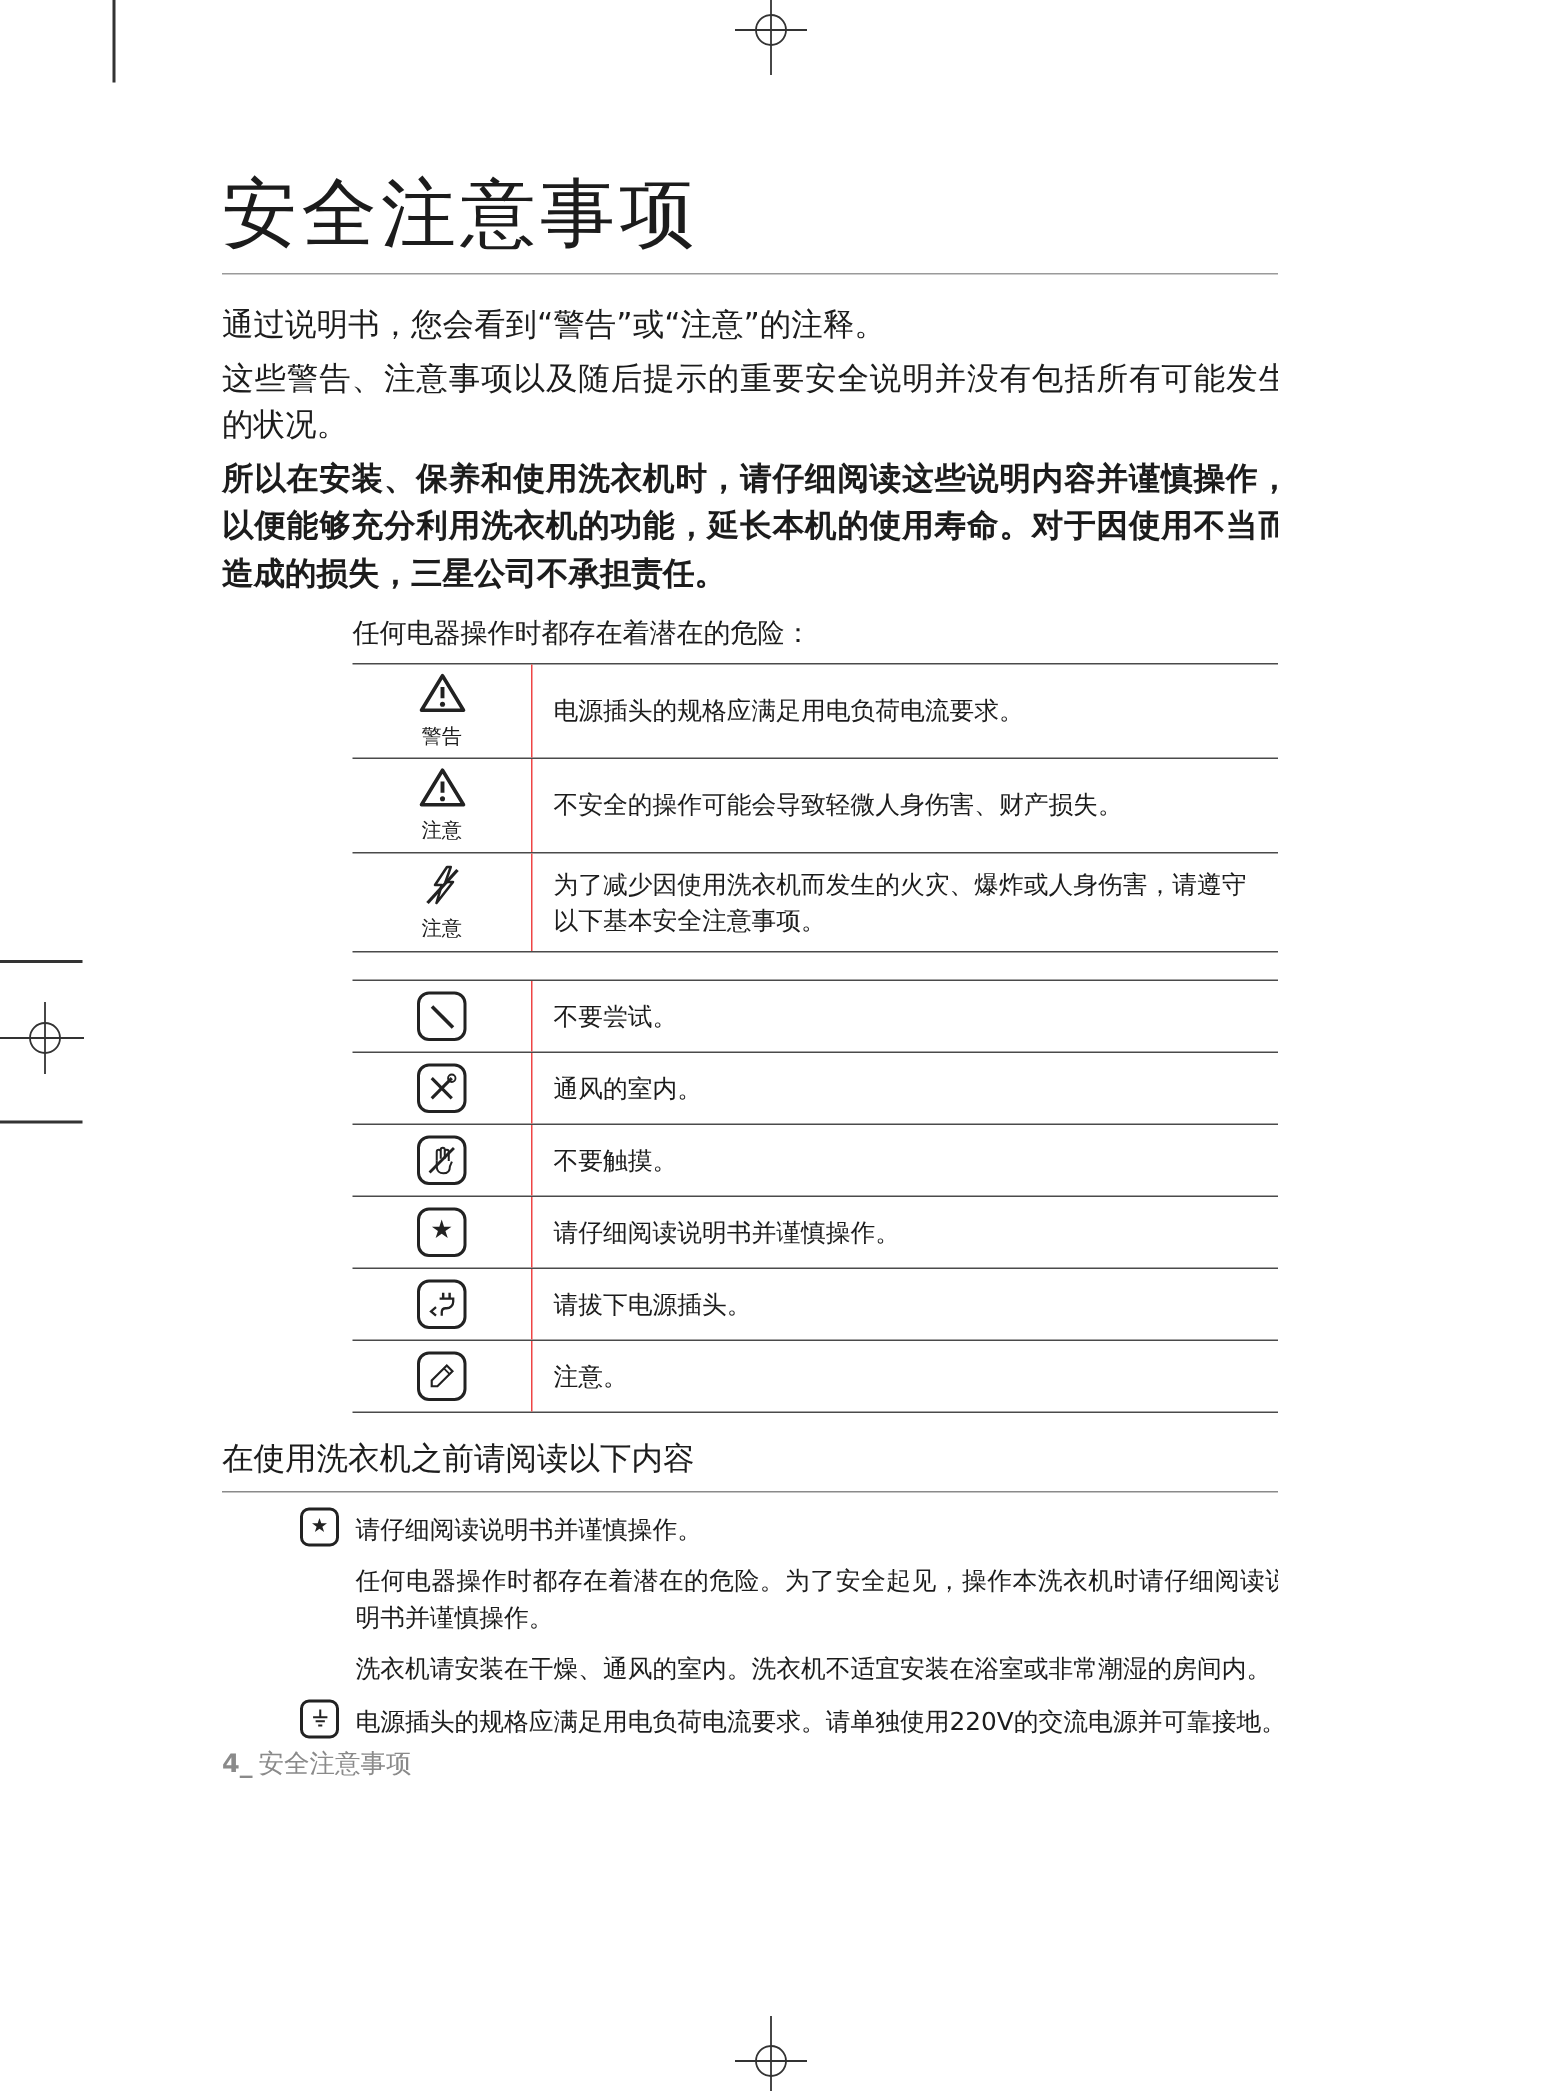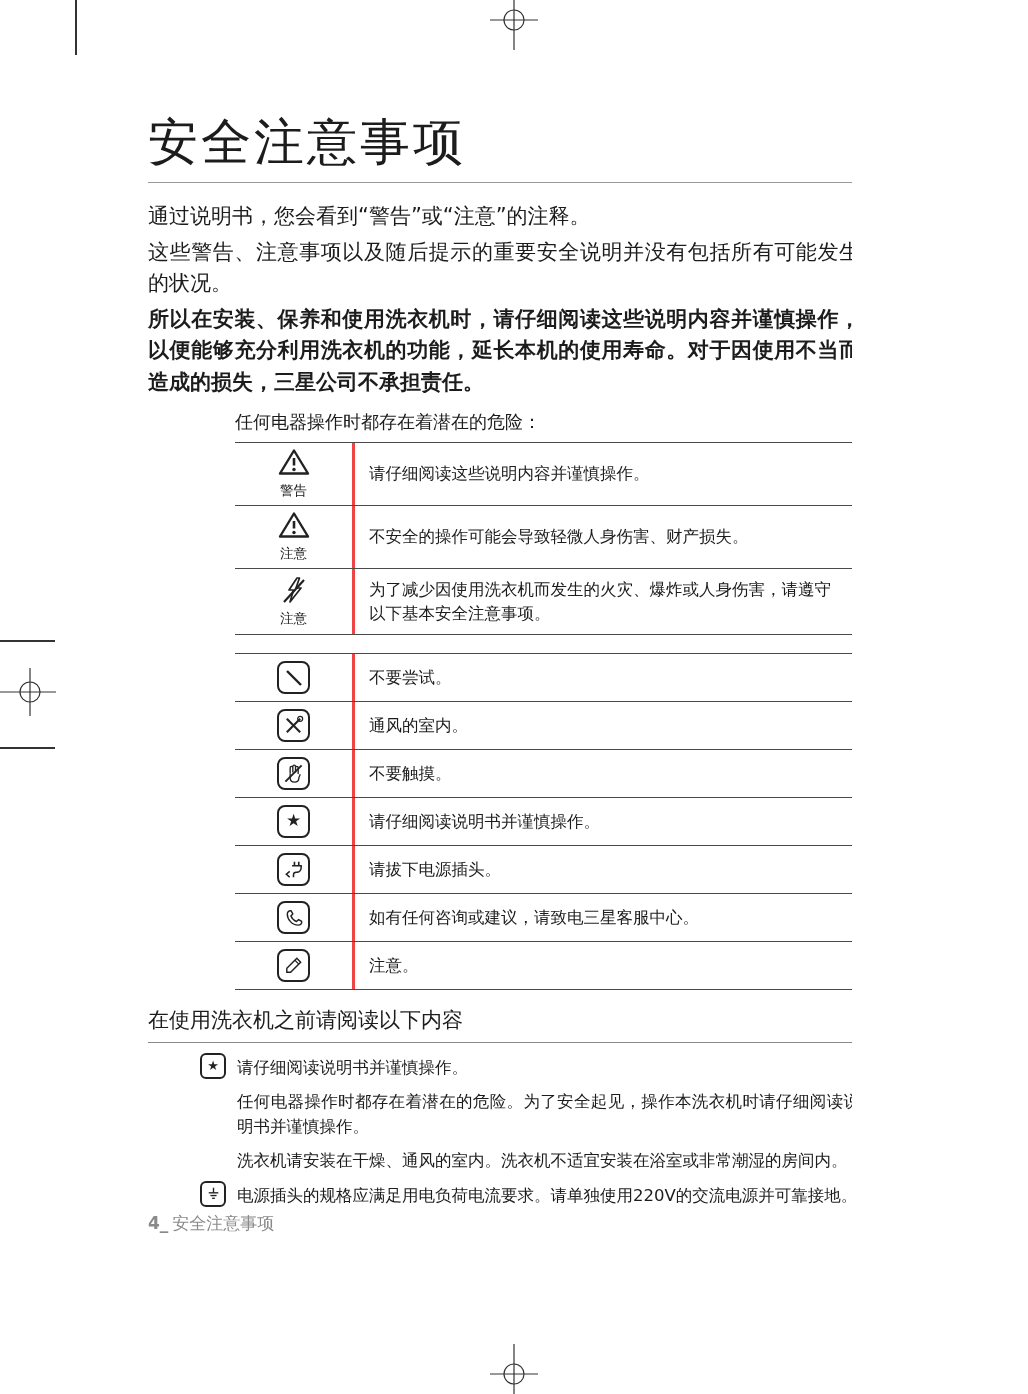--- a/index.html
+++ b/index.html
@@ -30,21 +30,21 @@
   }
 
   .indent { margin-left:87px; width:625px; }
   .subheading { font-size:18px; margin:12px 0 8px 0; }
 
   .stable { width:100%; border-top:1px solid #4a4a4a; }
   .trow { display:flex; align-items:stretch; border-bottom:1px solid #4a4a4a; min-height:48px; }
   .trow.tall { min-height:66px; }
   .trow.h50 { min-height:50px; }
   .ticon {
-    flex:0 0 120px; width:120px; border-right:3px solid #ef4444;
+    flex:0 0 120px; width:120px; border-right:1px solid #ef4444;
     display:flex; flex-direction:column; align-items:center; justify-content:center;
     padding:5px 0; gap:2px;
   }
   .ttext { flex:1; display:flex; align-items:center; padding:7px 14px; font-size:16.5px; line-height:1.45; }
   .icon-label { font-size:13.5px; color:#1c1c1c; }
   .table-gap { height:18px; }
 
   .badge {
     width:33px; height:33px; border:2.2px solid #222; border-radius:8px;
     display:flex; align-items:center; justify-content:center; background:#fff; flex:0 0 auto;
@@ -112,21 +112,21 @@
           <div class="ticon">
             <span>
               <svg width="32" height="28" viewBox="0 0 32 28">
                 <path d="M16 2.5 L30 25.5 H2 Z" fill="none" stroke="#222" stroke-width="2.4" stroke-linejoin="round"></path>
                 <line x1="16" y1="10" x2="16" y2="17.5" stroke="#222" stroke-width="2.6"></line>
                 <circle cx="16" cy="21.5" r="1.7" fill="#222"></circle>
               </svg>
             </span>
             <span class="icon-label">警告</span>
           </div>
-          <div class="ttext">请仔细阅读这些说明内容并谨慎操作。</div>
+          <div class="ttext">电源插头的规格应满足用电负荷电流要求。</div>
         </div>
 
         <div class="trow h50">
           <div class="ticon">
             <span>
               <svg width="32" height="28" viewBox="0 0 32 28">
                 <path d="M16 2.5 L30 25.5 H2 Z" fill="none" stroke="#222" stroke-width="2.4" stroke-linejoin="round"></path>
                 <line x1="16" y1="10" x2="16" y2="17.5" stroke="#222" stroke-width="2.6"></line>
                 <circle cx="16" cy="21.5" r="1.7" fill="#222"></circle>
               </svg>
@@ -207,30 +207,20 @@
                 <path d="M12 3 v4 M16.5 3 v4" stroke="#222" stroke-width="1.7"></path>
                 <path d="M9.5 7 h9.5 v2.2 a4.6 4.6 0 0 1 -4.6 4.6 h-.6 c-1.8 0 -2.8 1 -2.8 2.8 V19" fill="none" stroke="#222" stroke-width="1.6"></path>
                 <path d="M7 13 l-3.5 3 L7 19" fill="none" stroke="#222" stroke-width="1.6"></path>
               </svg>
             </div>
           </div>
           <div class="ttext">请拔下电源插头。</div>
         </div>
 
 
-        <div class="trow">
-          <div class="ticon">
-            <div class="badge">
-              <svg width="21" height="21" viewBox="0 0 22 22">
-                <path d="M4.5 7.5 C4.5 5 6.5 3.5 8.5 4 l1.8 3.2 -2 2.2 c1 2.5 3.3 4.8 5.8 5.8 l2.2 -2 3.2 1.8 c.5 2 -1 4 -3.5 4 C9.5 19 4.5 13 4.5 7.5 Z" fill="none" stroke="#222" stroke-width="1.5"></path>
-              </svg>
-            </div>
-          </div>
-          <div class="ttext">如有任何咨询或建议，请致电三星客服中心。</div>
-        </div>
 
         <div class="trow">
           <div class="ticon">
             <div class="badge">
               <svg width="21" height="21" viewBox="0 0 22 22">
                 <path d="M14.5 3.5 l4 4 L8 18 H4 v-4 Z" fill="none" stroke="#222" stroke-width="1.5"></path>
                 <line x1="12.5" y1="5.5" x2="16.5" y2="9.5" stroke="#222" stroke-width="1.2"></line>
               </svg>
             </div>
           </div>

